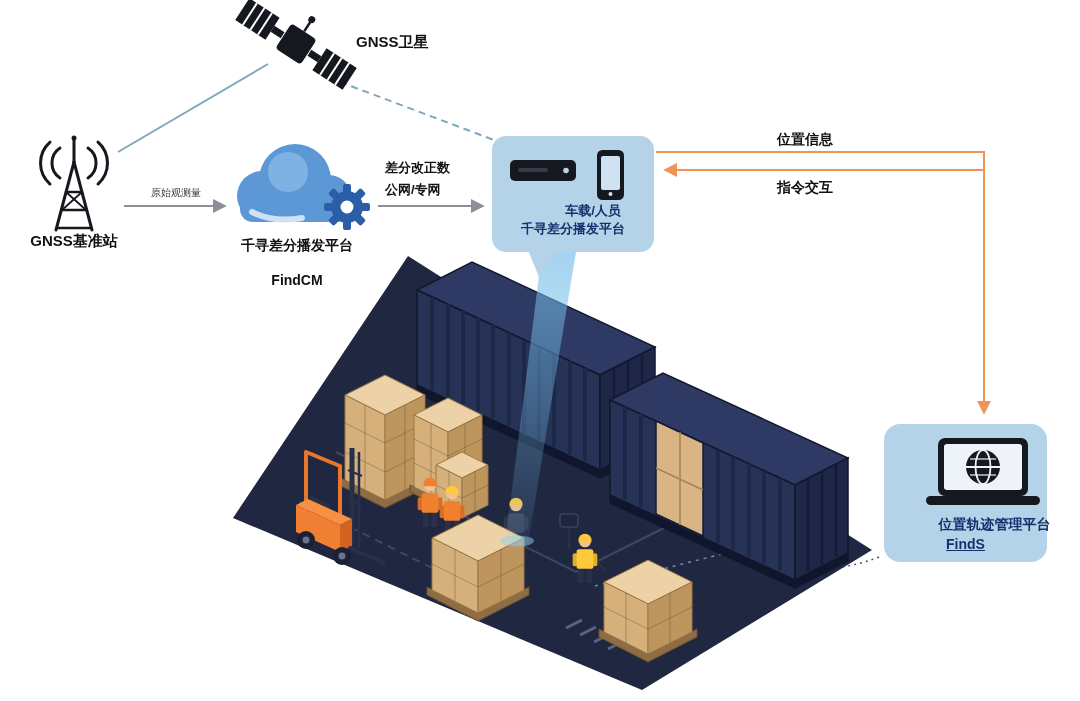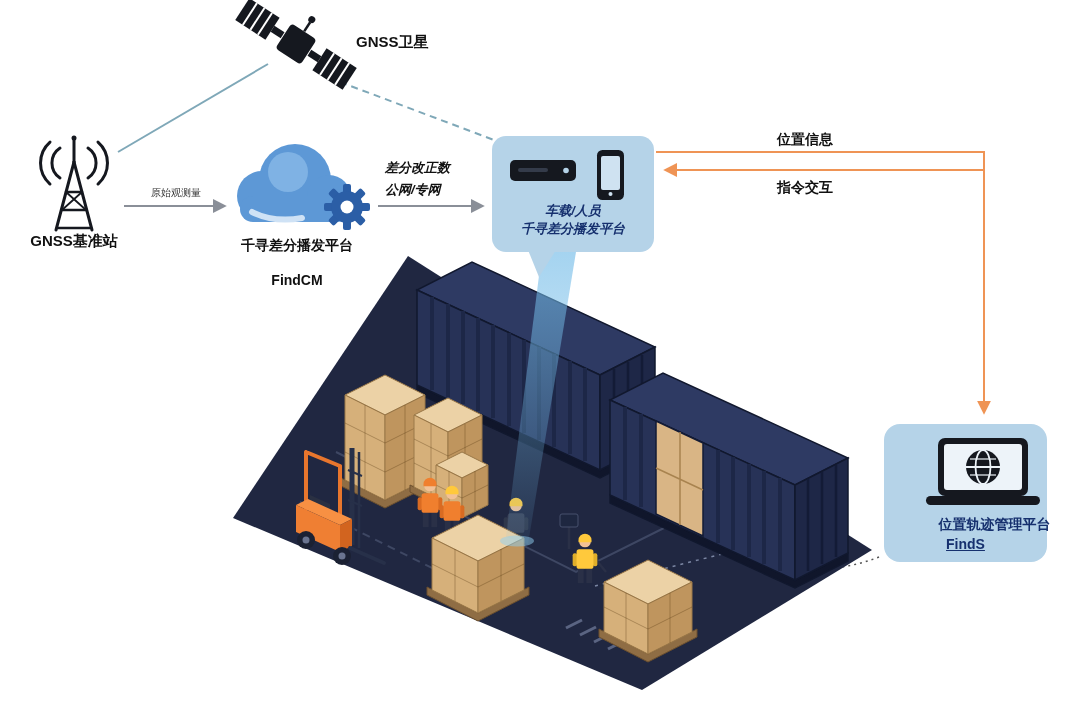--- a/index.html
+++ b/index.html
@@ -7,21 +7,21 @@
     position:relative;
     width:1060px;height:701px;
     background:#ffffff;
     overflow:hidden;
     font-family:"Liberation Sans","DejaVu Sans",sans-serif;
   }
   .stage svg{position:absolute;left:0;top:0;}
   .lbl{position:absolute;color:#111;white-space:nowrap;line-height:1.25;}
   .t15{font-size:15px;font-weight:700;}
   .t14{font-size:14px;font-weight:600;}
-  .t13{font-size:13px;font-weight:600;font-style:italic;}
+  .t13{font-size:13px;font-weight:600;}
   .t12{font-size:10px;font-weight:500;color:#333;}
   .bold{font-weight:700;}
   .center{text-align:center;white-space:normal;}
   .navy{color:#16306e;}
   .underline{text-decoration:underline;}
 </style>
 </head>
 <body>
 
 <div class="stage">
@@ -279,21 +279,21 @@
 <div class="lbl t15 center" style="left:12px;top:232px;width:124px;">GNSS基准站</div>
 
 <div class="lbl t12 center" style="left:126px;top:187px;width:100px;">原始观测量</div>
 
 <div class="lbl t14 center bold" style="left:217px;top:237px;width:160px;">千寻差分播发平台</div>
 <div class="lbl t14 center bold" style="left:217px;top:272px;width:160px;">FindCM</div>
 
 <div class="lbl t13" style="left:385px;top:160px;">差分改正数</div>
 <div class="lbl t13" style="left:385px;top:182px;">公网/专网</div>
 
-<div class="lbl t13 center bold navy" style="left:492px;top:203px;width:162px;">车载/人员</div>
+<div class="lbl t13 center bold navy" style="left:492px;top:203px;width:162px;padding-left:20px;">车载/人员</div>
 <div class="lbl t13 center bold navy" style="left:492px;top:221px;width:162px;">千寻差分播发平台</div>
 
 <div class="lbl t14 center" style="left:755px;top:131px;width:100px;">位置信息</div>
 <div class="lbl t14 center" style="left:755px;top:179px;width:100px;">指令交互</div>
 
 <div class="lbl t14 center bold navy" style="left:884px;top:516px;width:163px;padding-left:29px;">位置轨迹管理平台</div>
 <div class="lbl t14 center bold navy underline" style="left:884px;top:536px;width:163px;">FindS</div>
 
 </div>
 

